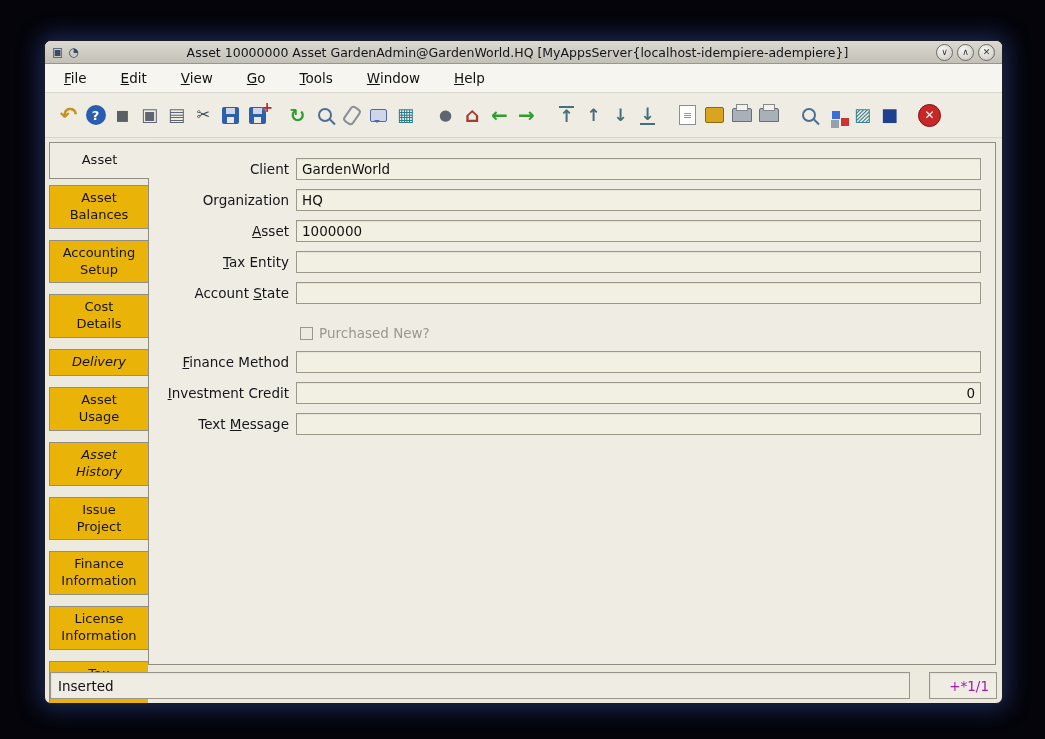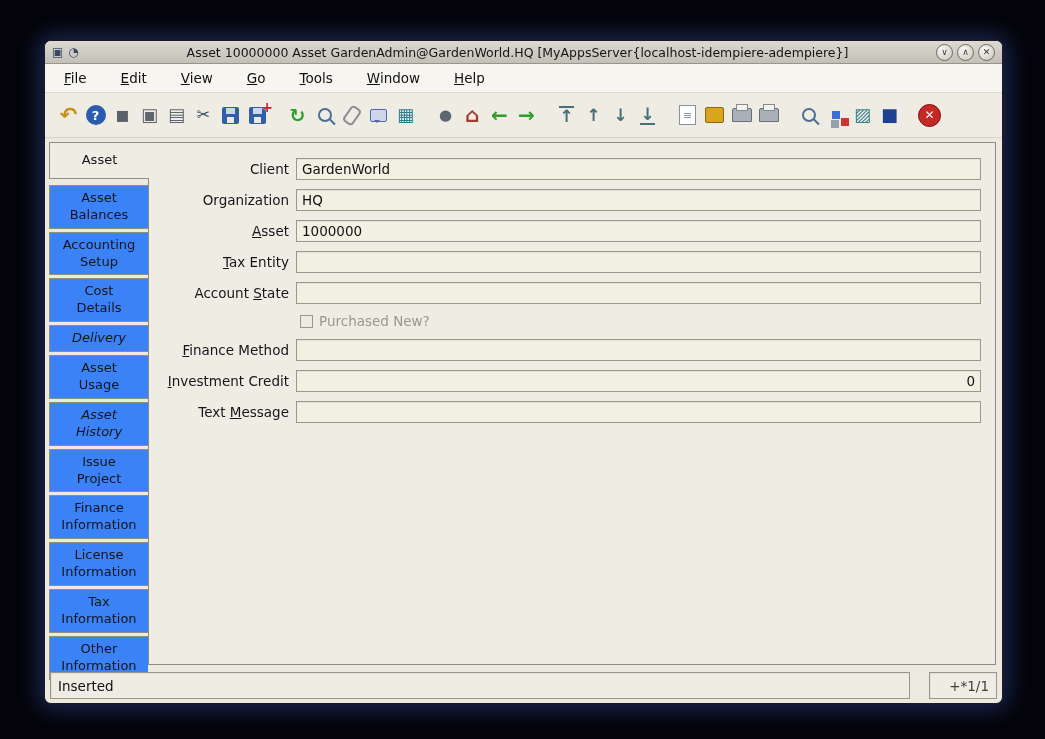--- a/index.html
+++ b/index.html
@@ -60,42 +60,42 @@
   .printer{width:18px;height:12px;background:#aab0b8;border:1px solid #666e78;border-radius:2px 2px 0 0;position:relative;}
   .printer::before{content:"";position:absolute;top:-5px;left:3px;right:3px;height:5px;background:#f2f2ee;border:1px solid #888;}
   .wf{width:8px;height:8px;background:#3a6fd8;box-shadow:9px 7px 0 #cc3333,-1px 9px 0 #98a0aa;}
   .i-pic{color:#3a7f8f;font-size:18px;}
   .i-blue{color:#1f3f8f;font-size:18px;}
   .exitc{width:21px;height:21px;border-radius:50%;background:#c62828;border:1px solid #801010;color:#fff;
     font-weight:bold;font-size:12px;display:flex;align-items:center;justify-content:center;}
   
   .content{flex:1;display:flex;padding:4px 6px 4px 4px;min-height:0;}
   .tabs{width:99px;flex:none;display:flex;flex-direction:column;padding-top:0;}
-  .tab{border:1px solid #918e85;border-right:none;background:#3b82f6;text-align:center;
-    font-size:13px;color:#15151a;padding:4px 3px;margin-bottom:3px;cursor:default;
+  .tab{border:1px solid #918e85;border-right:none;background:#eab308;text-align:center;
+    font-size:13px;color:#15151a;padding:4px 3px;margin-bottom:11px;cursor:default;
     word-spacing:200px;line-height:1.3;}
   .tab.sel{background:#EFEDE3;margin-right:-1px;z-index:2;position:relative;padding:9px 3px;margin-bottom:6px;}
   .tab.it{font-style:italic;}
   .panel{flex:1;border:1px solid #8f8c84;background:#EFEDE3;padding:15px 14px 0 10px;min-width:0;overflow:hidden;}
   
   .frow{display:flex;align-items:center;margin-bottom:9px;}
   .flabel{width:130px;flex:none;text-align:right;margin-right:7px;font-size:13.5px;color:#15151a;cursor:default;}
   .field{flex:1;height:20px;background:#F2F0E3;border:1px solid #9b9789;display:flex;align-items:center;
     font-size:13.5px;color:#111;box-shadow:inset 0 1px 1px rgba(0,0,0,.06);}
   .field span{padding:0 5px;line-height:20px;white-space:nowrap;}
   .field.num{justify-content:flex-end;}
-  .cbrow{display:flex;align-items:center;margin:9px 0 10px 141px;}
+  .cbrow{display:flex;align-items:center;margin:21px 0 10px 141px;}
   .cb{width:11px;height:11px;border:1px solid #9a978f;background:#EDEAE0;margin-right:6px;flex:none;}
   .cblabel{font-size:13.5px;color:#9a978f;cursor:default;}
   
   .statusbar{flex:none;height:27px;display:flex;gap:19px;padding:3px 5px 4px 5px;align-items:stretch;}
   .sbox{border:1px solid #99958a;background:#EFEDE3;font-size:13.5px;display:flex;align-items:center;
     padding:0 7px;box-shadow:inset 1px 1px 1px rgba(0,0,0,.05);}
   .sbox.left{flex:1;color:#101014;}
-  .sbox.right{width:52px;justify-content:flex-end;color:#404040;}
+  .sbox.right{width:52px;justify-content:flex-end;color:#a21caf;}
 </style>
 </head>
 <body>
 
 <div class="window">
 
   <div class="titlebar">
     <span class="tb-ic">▣</span>
     <span class="tb-ic">◔</span>
     <span class="tb-title">Asset 10000000 Asset GardenAdmin@GardenWorld.HQ [MyAppsServer{localhost-idempiere-adempiere}]</span>

